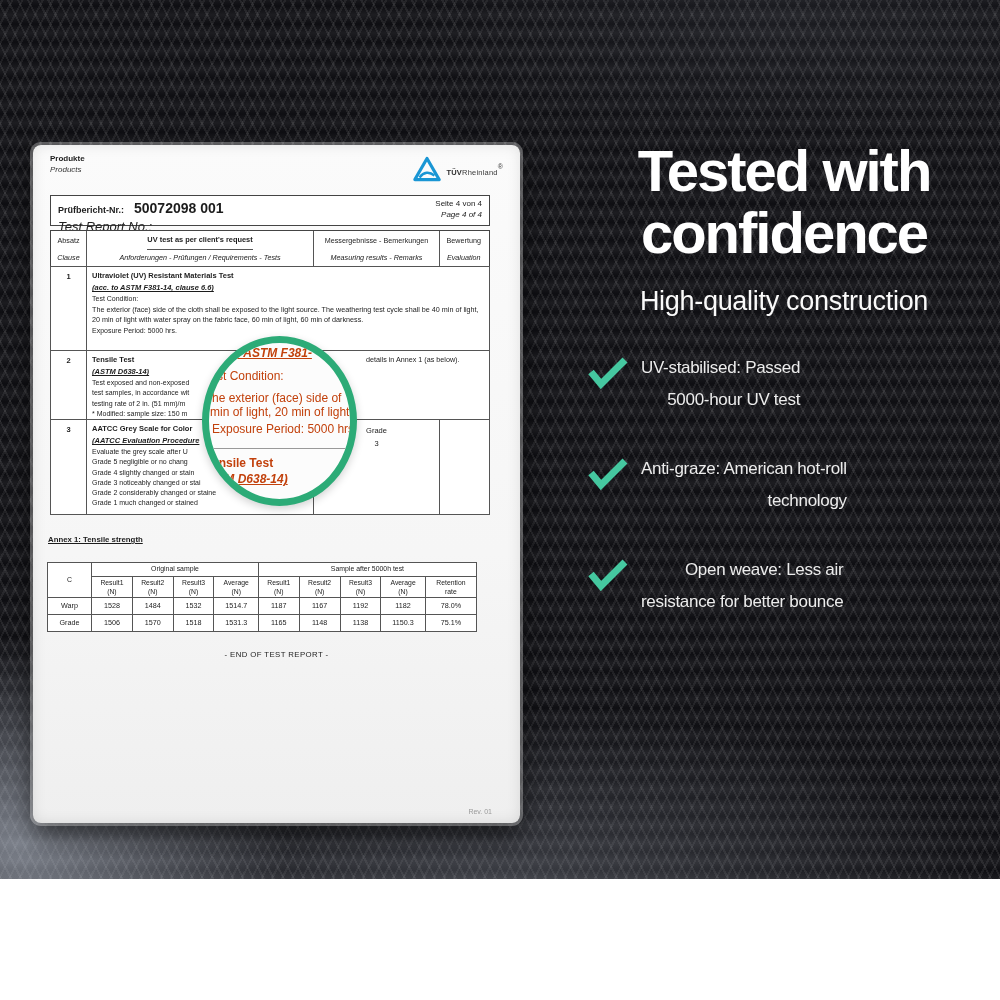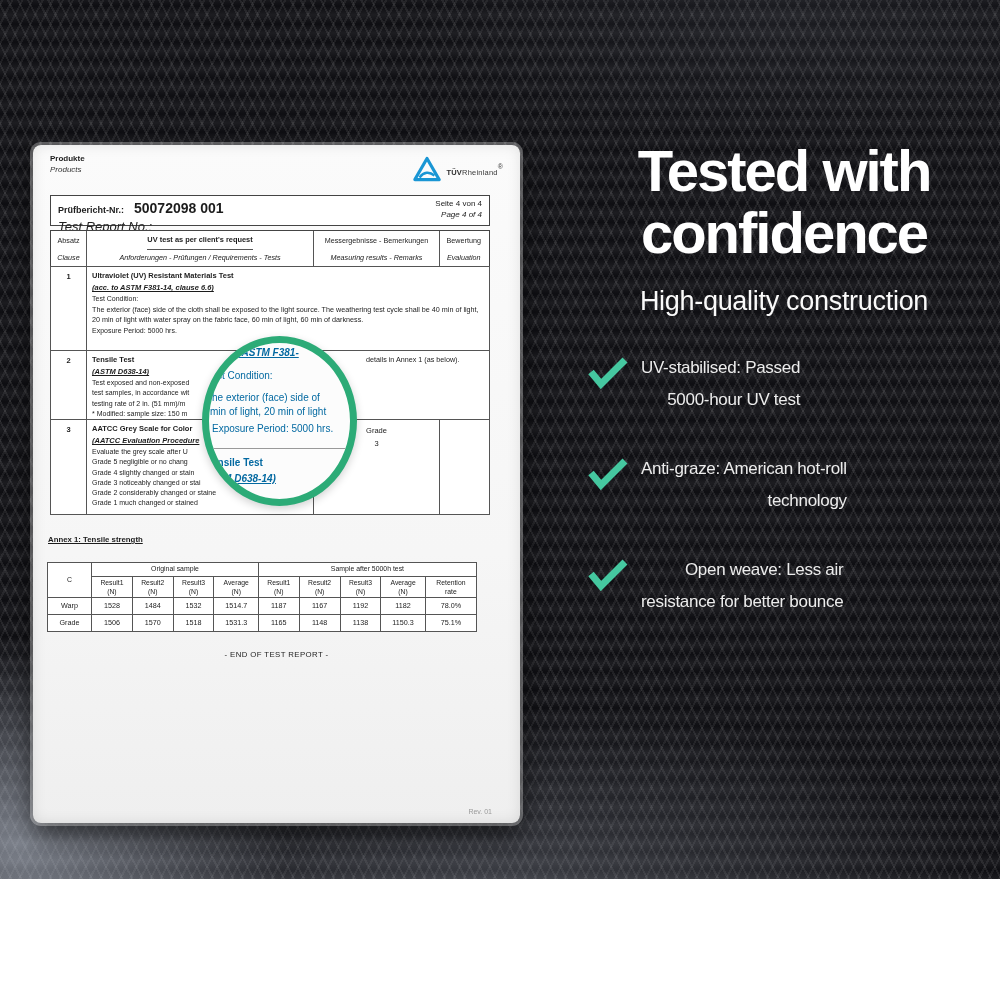--- a/index.html
+++ b/index.html
@@ -82,21 +82,21 @@
   .annex .hdr div { font-size:6.8px; }
   .annex .val { height:17px; font-size:7.2px; }
 
   .end-line { position:absolute; left:0; width:100%; top:505px; text-align:center; font-size:7.8px; letter-spacing:.4px; color:#222; }
   .rev { position:absolute; right:28px; top:662px; font-size:7px; color:#9a9a9a; }
 
   
   .magnifier { position:absolute; left:169px; top:191px; width:155px; height:170px; border-radius:50%;
     border:7px solid #2cab77; background:#fcfcfc; overflow:hidden; z-index:6;
     box-shadow:0 3px 8px rgba(0,0,0,0.18); }
-  .mag-line { position:absolute; white-space:nowrap; font-size:10px; line-height:1.1; color:#0369a1; }
+  .mag-line { position:absolute; white-space:nowrap; font-size:12px; line-height:1.1; color:#c2410c; }
   .m1 { top:4px; left:24px; font-style:italic; font-weight:bold; text-decoration:underline; }
   .m2 { top:27px; left:8px; }
   .m3 { top:49px; left:3px; }
   .m4 { top:63px; left:1px; }
   .m5 { top:80px; left:3px; }
   .m-div { position:absolute; top:105px; left:0; width:100%; border-top:1px solid #999; }
   .m6 { top:114px; left:3px; font-weight:bold; }
   .m7 { top:130px; left:8px; font-style:italic; font-weight:bold; text-decoration:underline; }
 
   

